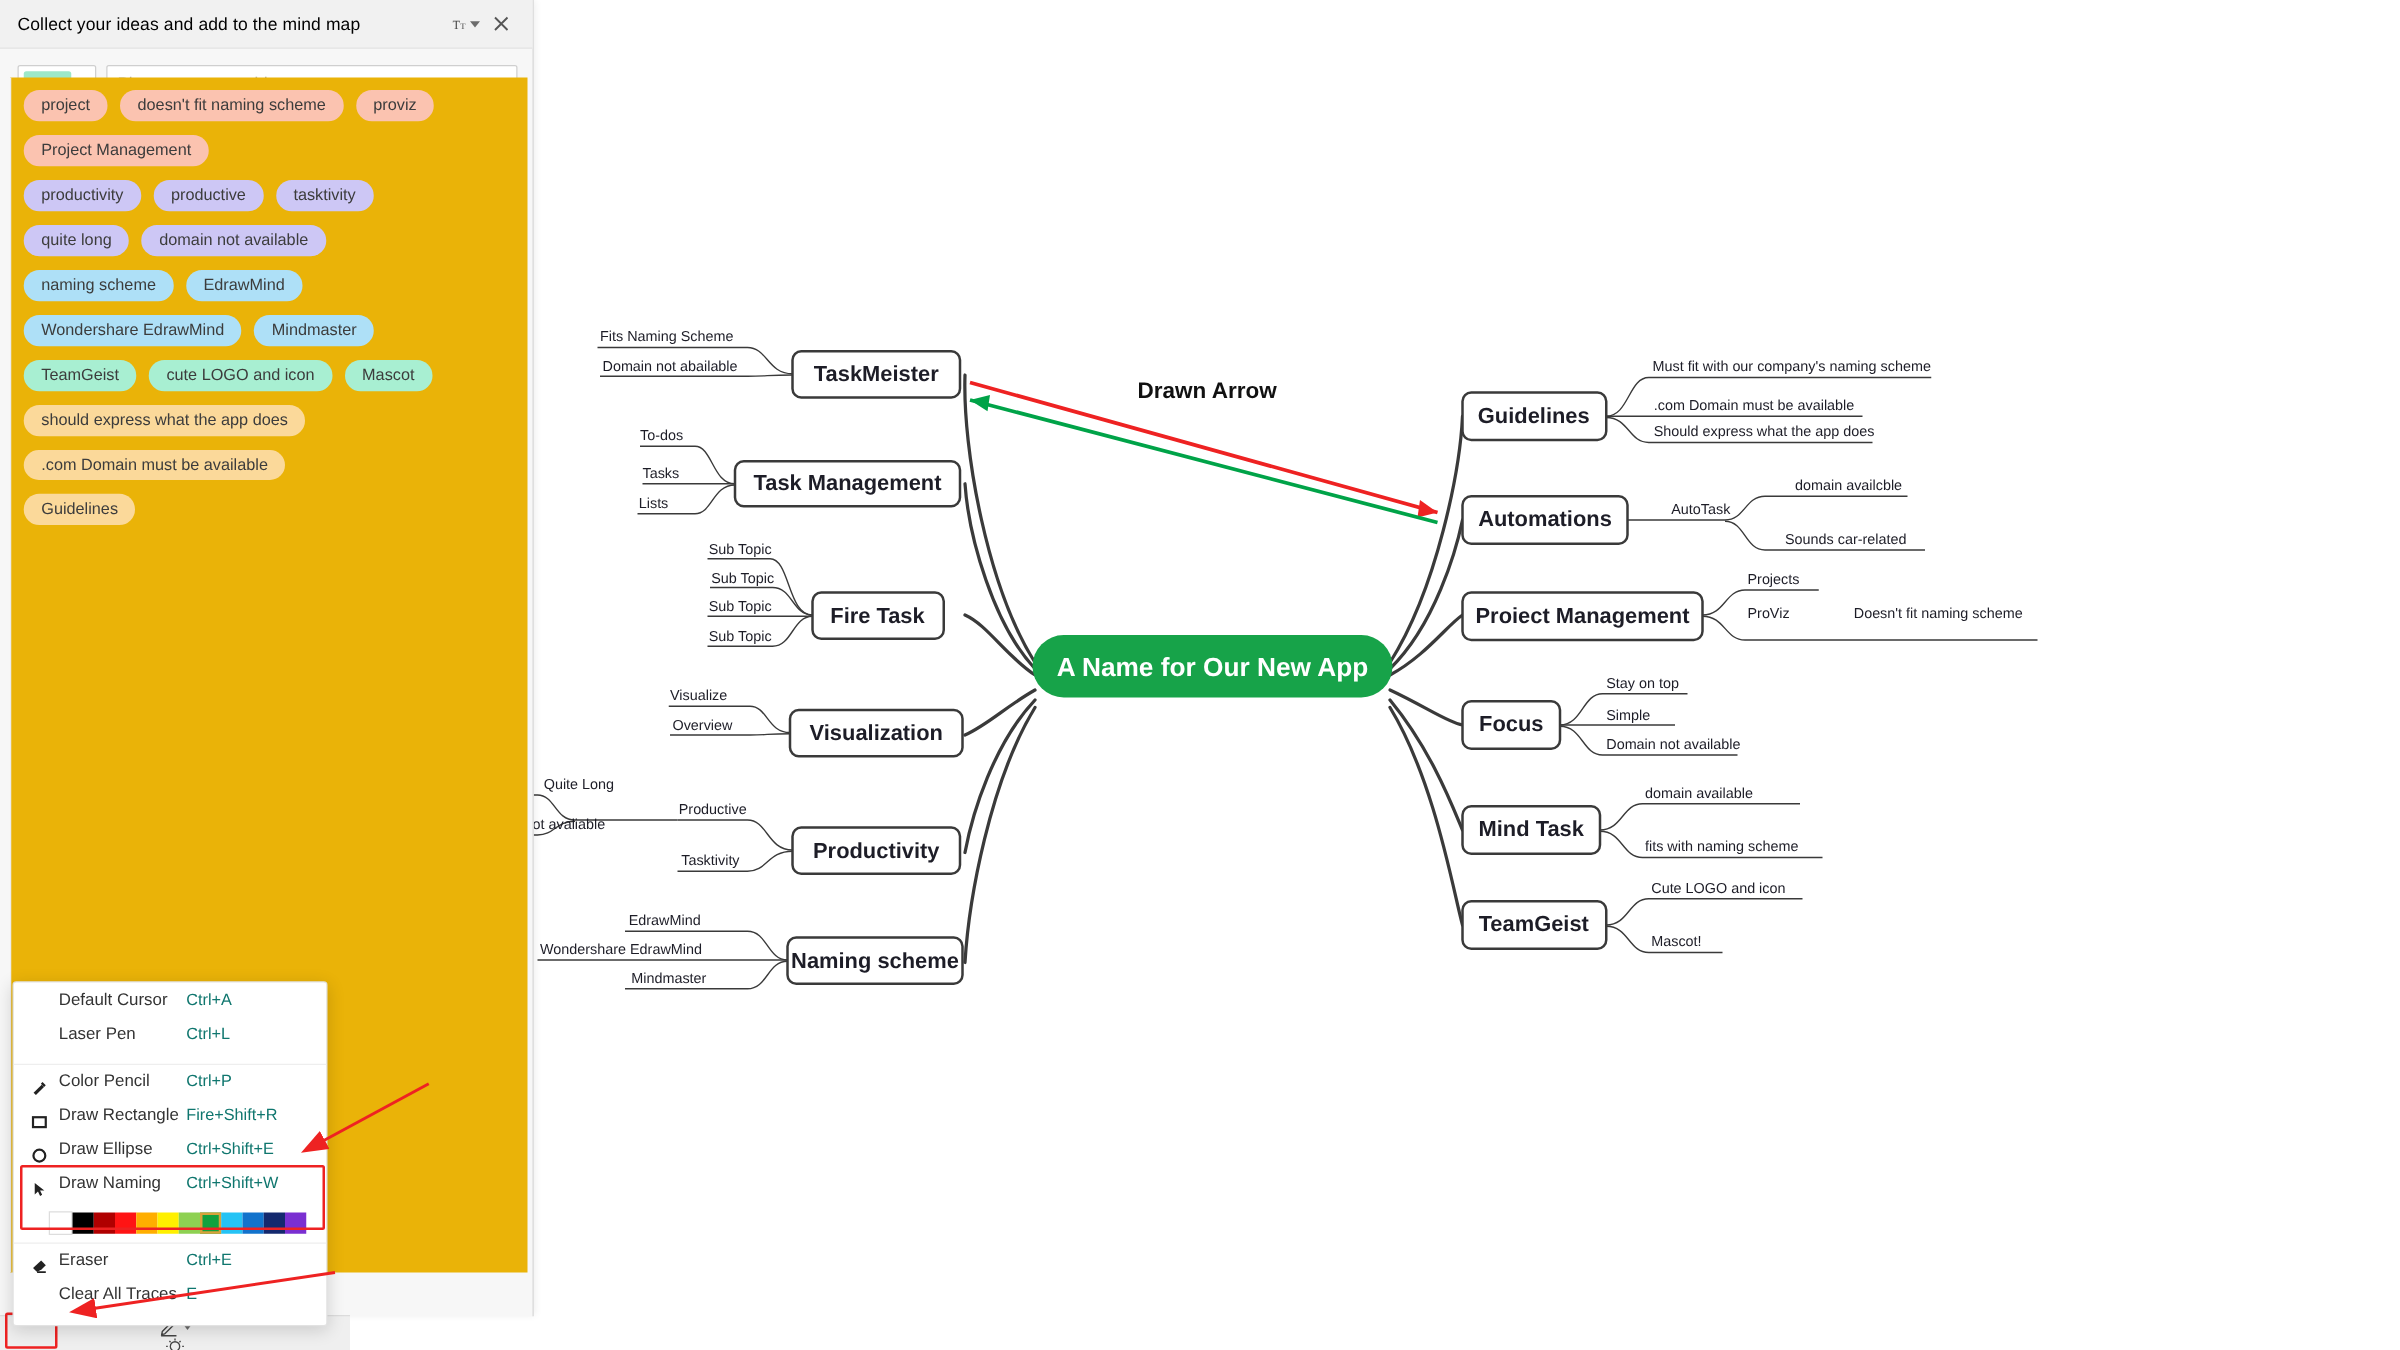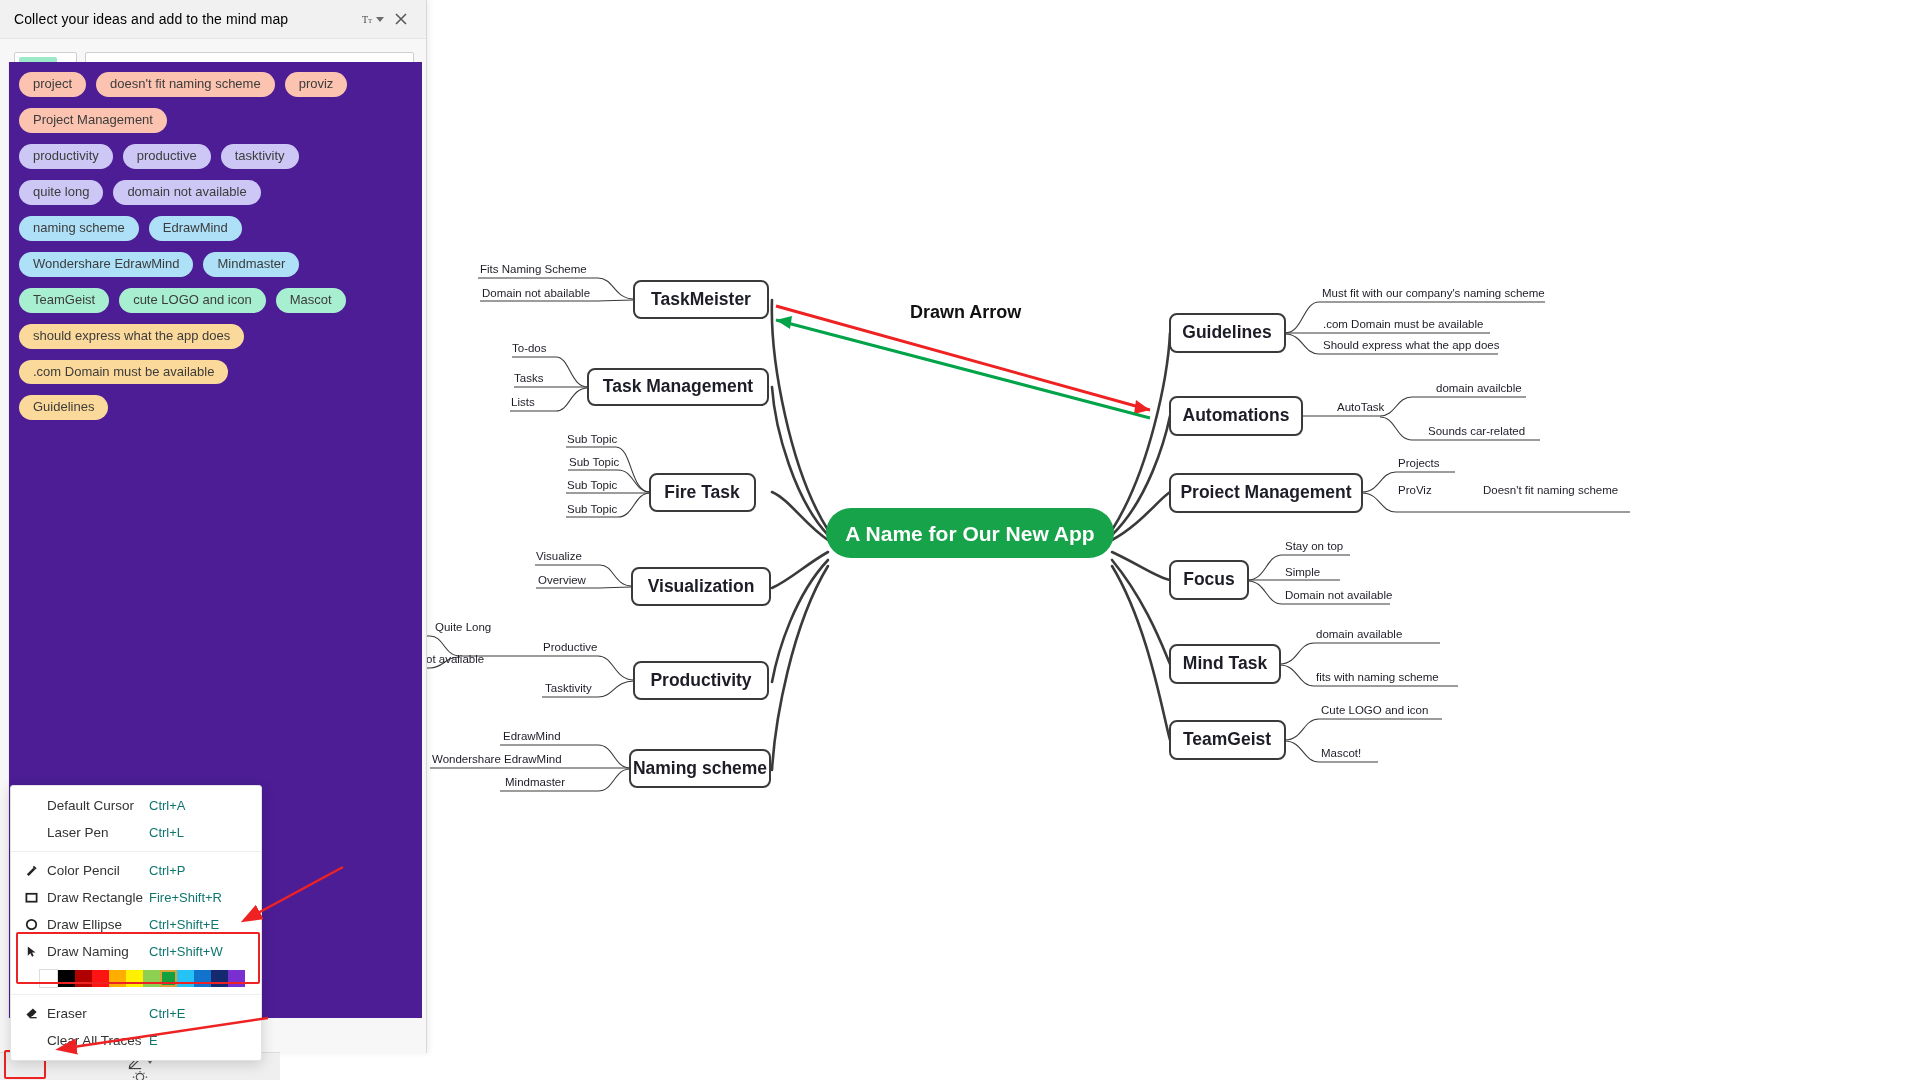--- a/index.html
+++ b/index.html
@@ -43,37 +43,37 @@
     border-top:5px solid #6c6c6c;margin-right:4px;
   }
   #idea-input{
     flex:1;height:26px;border:1px solid #cfcfcf;border-radius:2px;background:#fff;
     font-size:13.5px;color:#333;padding:0 8px;outline:none;
     font-family:"Liberation Sans", sans-serif;
   }
   #idea-input::placeholder{color:#adadad;}
   #tag-cloud{
     position:absolute;left:8px;top:62px;right:4px;bottom:35px;
-    background:#4c1d95;border-left:1px solid #ededed;
+    background:#eab308;border-left:1px solid #ededed;
     padding:10px 10px 0 10px;overflow:hidden;
   }
   .tag-row{display:flex;flex-wrap:wrap;gap:10px;margin-bottom:11px;}
   .tag{
     border-radius:14px;padding:5px 14px;font-size:13px;color:#3c3c3c;
     line-height:1.15;white-space:nowrap;cursor:default;
   }
 
   
   #pen-menu{
     position:absolute;left:10px;top:785px;width:250px;
     background:#ffffff;border:1px solid #e2e2e2;border-radius:3px;
     box-shadow:0 3px 14px rgba(0,0,0,0.16);z-index:60;padding:6px 0 6px 0;
   }
   .menu-item{
-    display:flex;align-items:center;height:27px;padding:0 14px 0 14px;
+    display:flex;height:27px;padding:0 14px 0 14px;
     font-size:13.5px;color:#333;cursor:default;position:relative;
   }
   .menu-item .mi-icon{
     width:22px;display:flex;align-items:center;justify-content:flex-start;color:#222;
   }
   .menu-item .mi-label{flex:1;}
   .menu-item .mi-shortcut{color:#0f766e;font-size:13px;min-width:98px;}
   .menu-sep{height:1px;background:#eeeeee;margin:5px 0;}
   #palette-row{
     display:flex;align-items:center;height:21px;margin:3px 10px 3px 28px;

